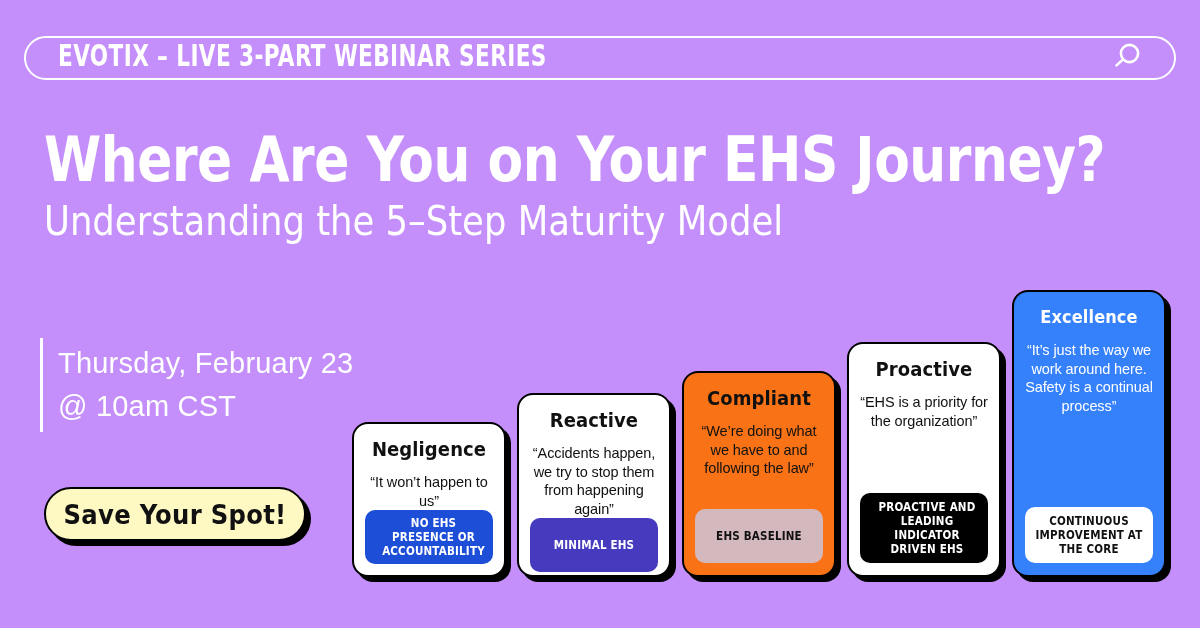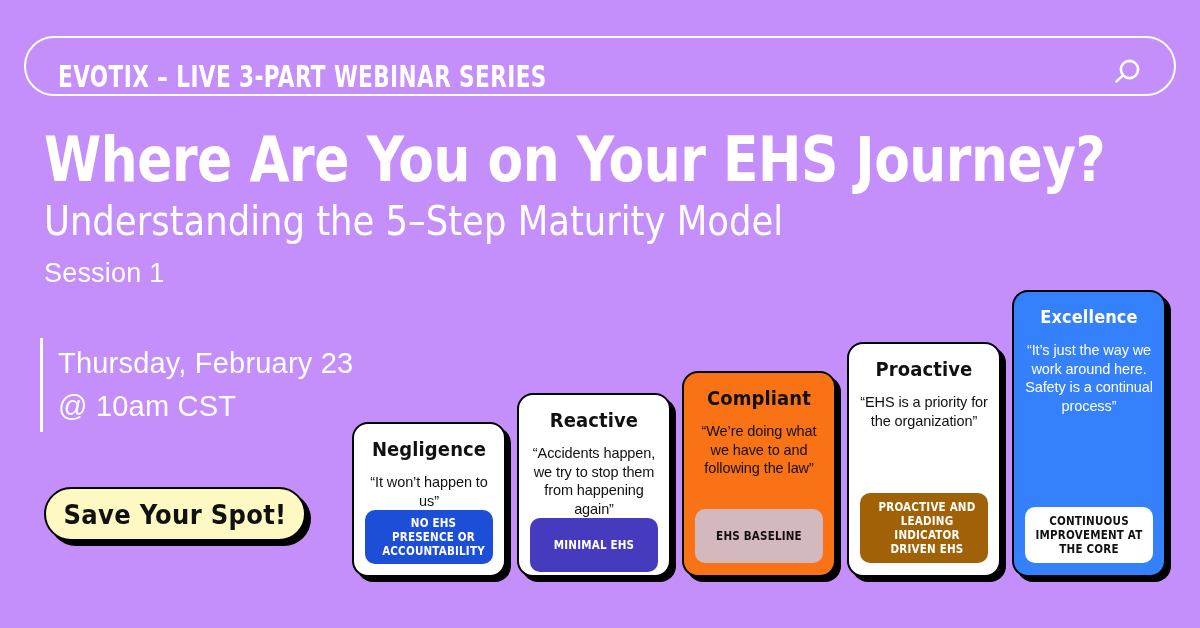--- a/index.html
+++ b/index.html
@@ -24,25 +24,25 @@
     background: #c48ffa;
     overflow: hidden;
   }
 
   
   .ribbon {
     position: absolute;
     left: 24px;
     top: 36px;
     width: 1152px;
-    height: 60px;
+    height: 44px;
     border: 2px solid #ffffff;
     border-radius: 32px;
     display: flex;
-    align-items: flex-end;
+    align-items: flex-start;
     justify-content: space-between;
     padding: 0 28px 0 32px;
   }
 
   .ribbon-title {
     color: #ffffff;
     font-family: "Liberation Sans Narrow", "DejaVu Sans Condensed", "Liberation Sans", sans-serif;
     font-weight: bold;
     font-size: 30px;
     letter-spacing: 0.5px;
@@ -242,21 +242,20 @@
     <span class="search-icon">
       <svg viewBox="0 0 40 40" width="40" height="40" aria-hidden="true">
         <circle cx="23.5" cy="15.5" r="8.6" fill="none" stroke="#ffffff" stroke-width="2.6"></circle>
         <line x1="16.8" y1="21.6" x2="10.5" y2="27.4" stroke="#ffffff" stroke-width="2.6" stroke-linecap="round"></line>
       </svg>
     </span>
   </div>
 
   <h1 class="headline">Where Are You on Your EHS Journey?</h1>
   <h2 class="subhead">Understanding the 5–Step Maturity Model</h2>
-  <div class="session">Session 1</div>
 
   <div class="dateblock">
     <div class="line">Thursday, February 23</div>
     <div class="line">@ 10am CST</div>
   </div>
 
   <div class="cta-wrap">
     <div class="cta-shadow"></div>
     <button class="cta">Save Your Spot!</button>
   </div>
@@ -284,21 +283,21 @@
           <div class="card-title">Compliant</div>
           <div class="card-quote">“We’re doing what we have to and following the law”</div>
           <div class="card-badge" style="background: rgb(211, 184, 190); color: rgb(17, 17, 17);">EHS BASELINE</div>
         </div>
       </div>
       <div class="card-slot" style="left: 495px; height: 235px;">
         <div class="card-shadow"></div>
         <div class="card" style="background: rgb(255, 255, 255);">
           <div class="card-title">Proactive</div>
           <div class="card-quote">“EHS is a priority for the organization”</div>
-          <div class="card-badge" style="background: #a16207; color: rgb(255, 255, 255); padding-left: 12px;">PROACTIVE AND LEADING INDICATOR DRIVEN EHS</div>
+          <div class="card-badge" style="background: #000000; color: rgb(255, 255, 255); padding-left: 12px;">PROACTIVE AND LEADING INDICATOR DRIVEN EHS</div>
         </div>
       </div>
       <div class="card-slot" style="left: 660px; height: 287px;">
         <div class="card-shadow"></div>
         <div class="card accent" style="background: rgb(53, 128, 251);">
           <div class="card-title">Excellence</div>
           <div class="card-quote">“It’s just the way we work around here. Safety is a continual process”</div>
           <div class="card-badge" style="background: rgb(255, 255, 255); color: rgb(17, 17, 17);">CONTINUOUS IMPROVEMENT AT THE CORE</div>
         </div>
       </div>

